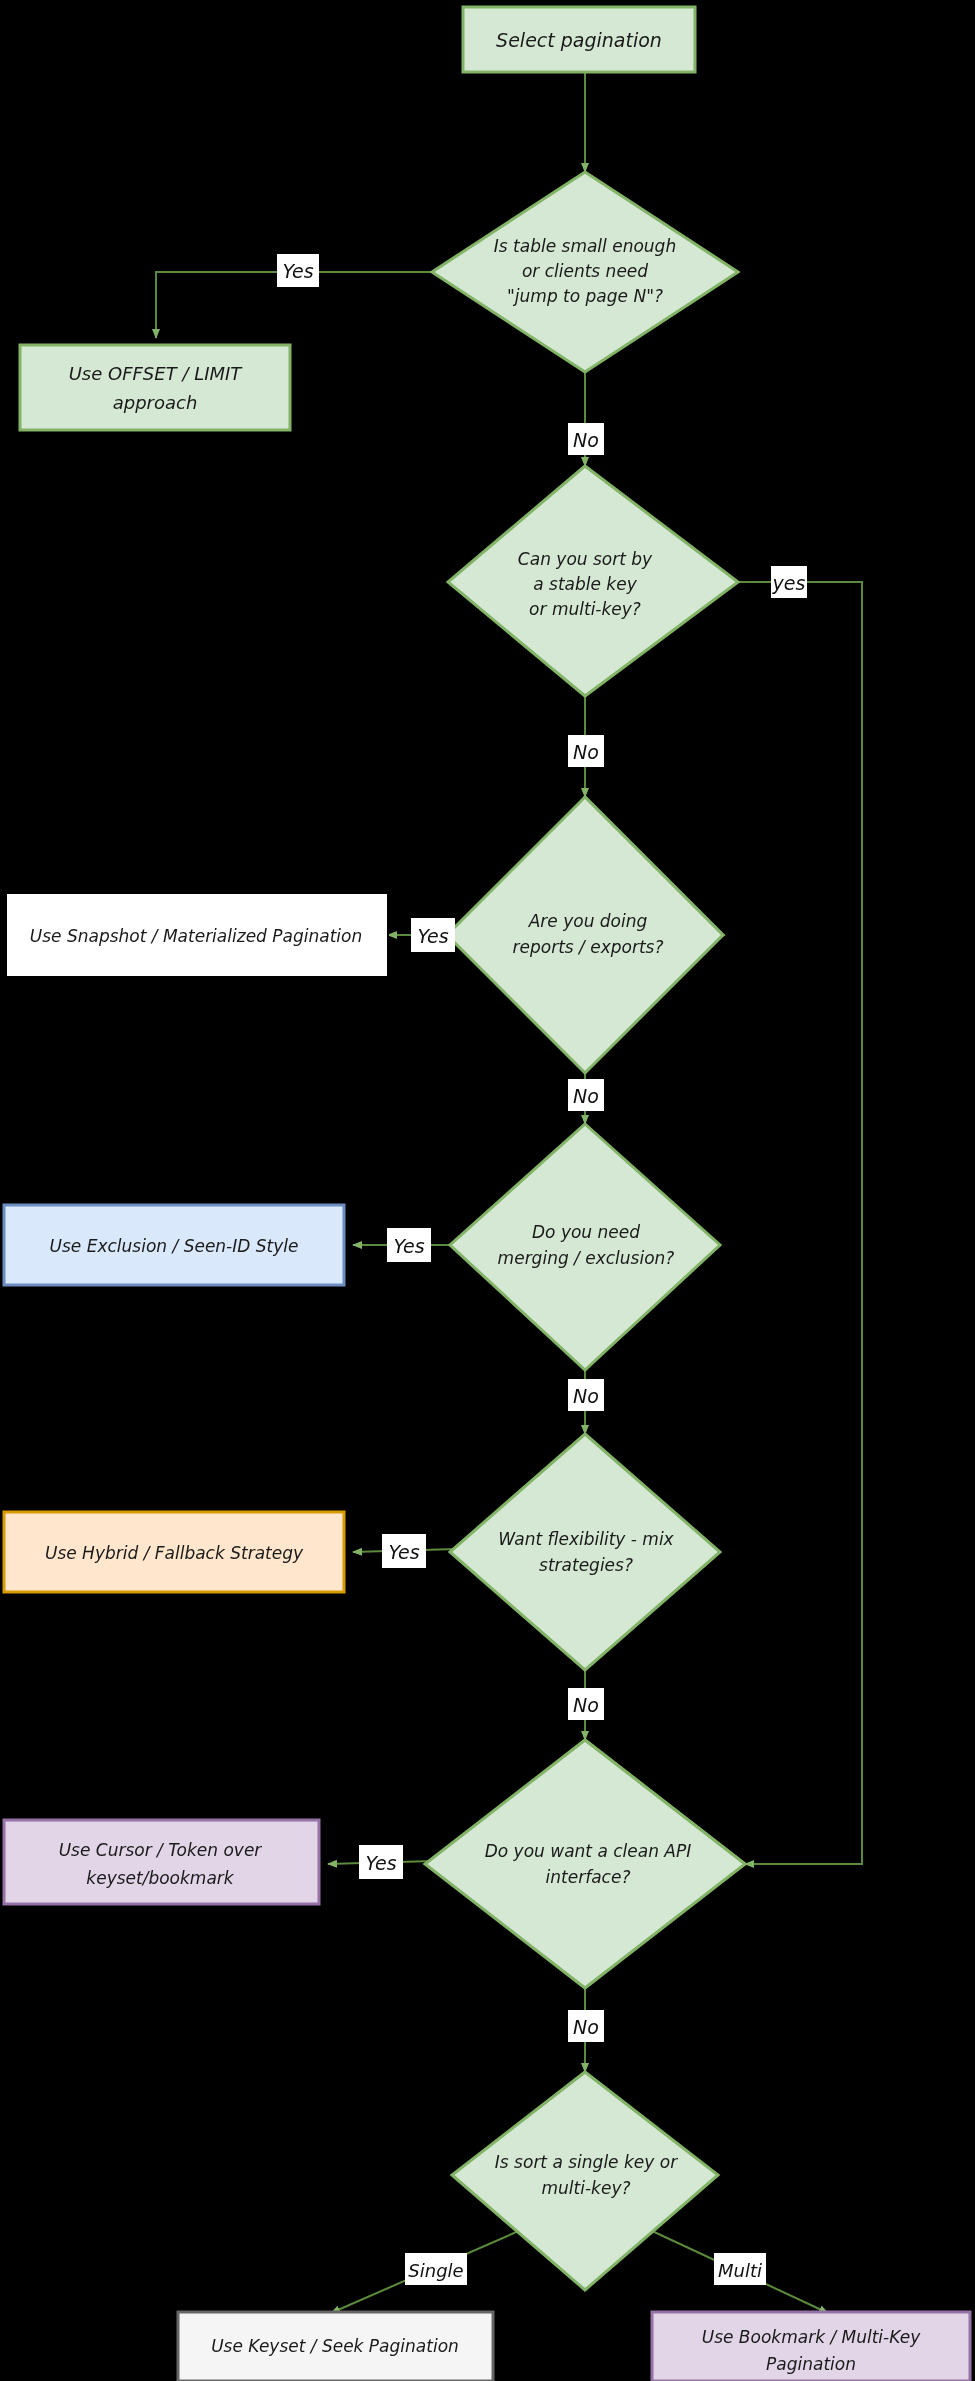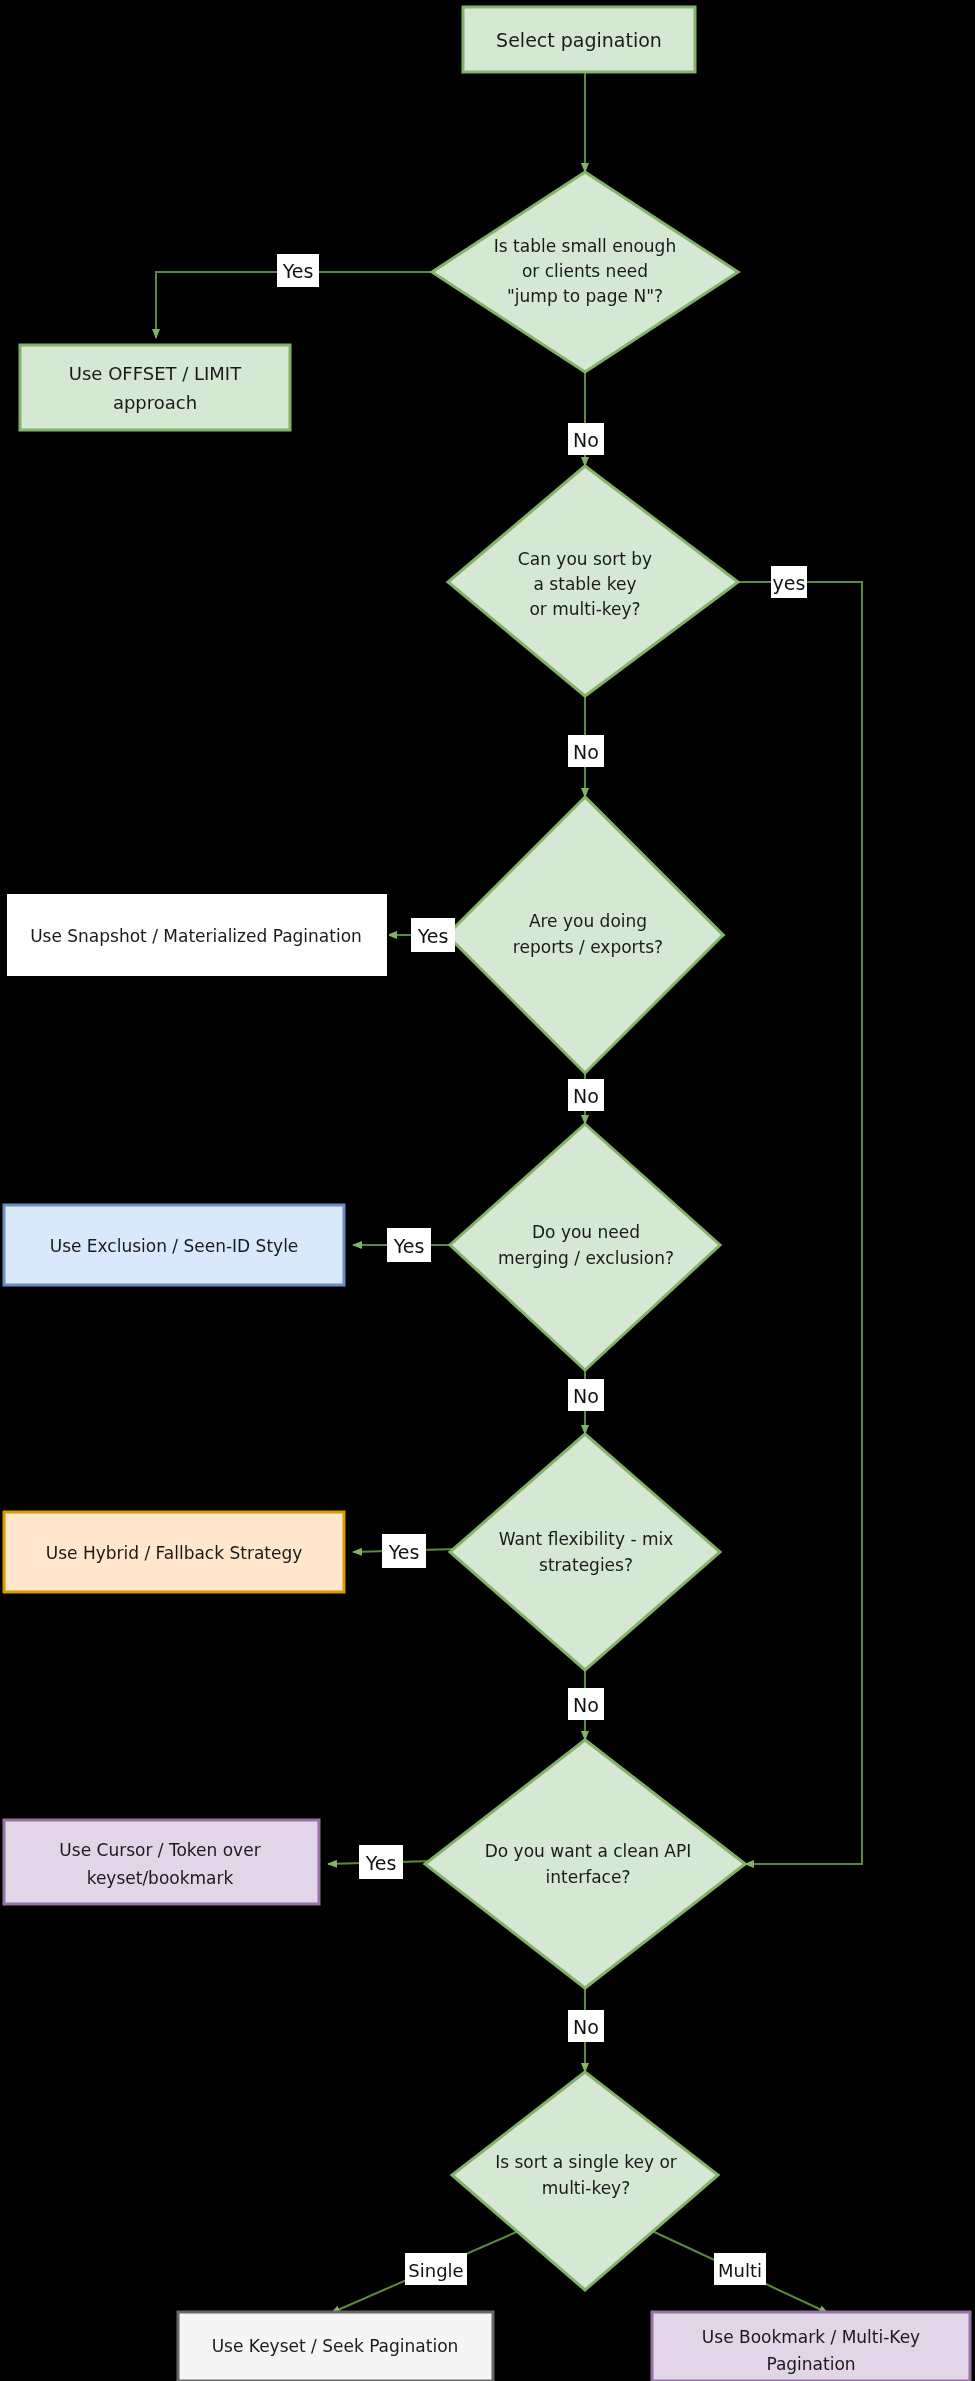--- a/index.html
+++ b/index.html
@@ -1,17 +1,17 @@
 <!DOCTYPE html>
 <html><head>
 <meta charset="utf-8">
 <style>
   html,body{margin:0;padding:0;background:#000;}
   body{font-family:"DejaVu Sans",sans-serif;}
-  #canvas{position:relative;width:975px;height:2381px;background:#000;overflow:hidden;}
+  #canvas{position:relative;width:975px;height:2381px;background:#000;overflow:hidden;font-style:italic;}
   svg{display:block;}
   .node-text{font-family:"DejaVu Sans",sans-serif;fill:#1a1a1a;}
   .edge-label-text{font-family:"DejaVu Sans",sans-serif;fill:#111;}
 </style>
 </head>
 <body>
 
 <div id="canvas">
 <svg width="975" height="2381" viewBox="0 0 975 2381" xmlns="http://www.w3.org/2000/svg">
   <defs>

